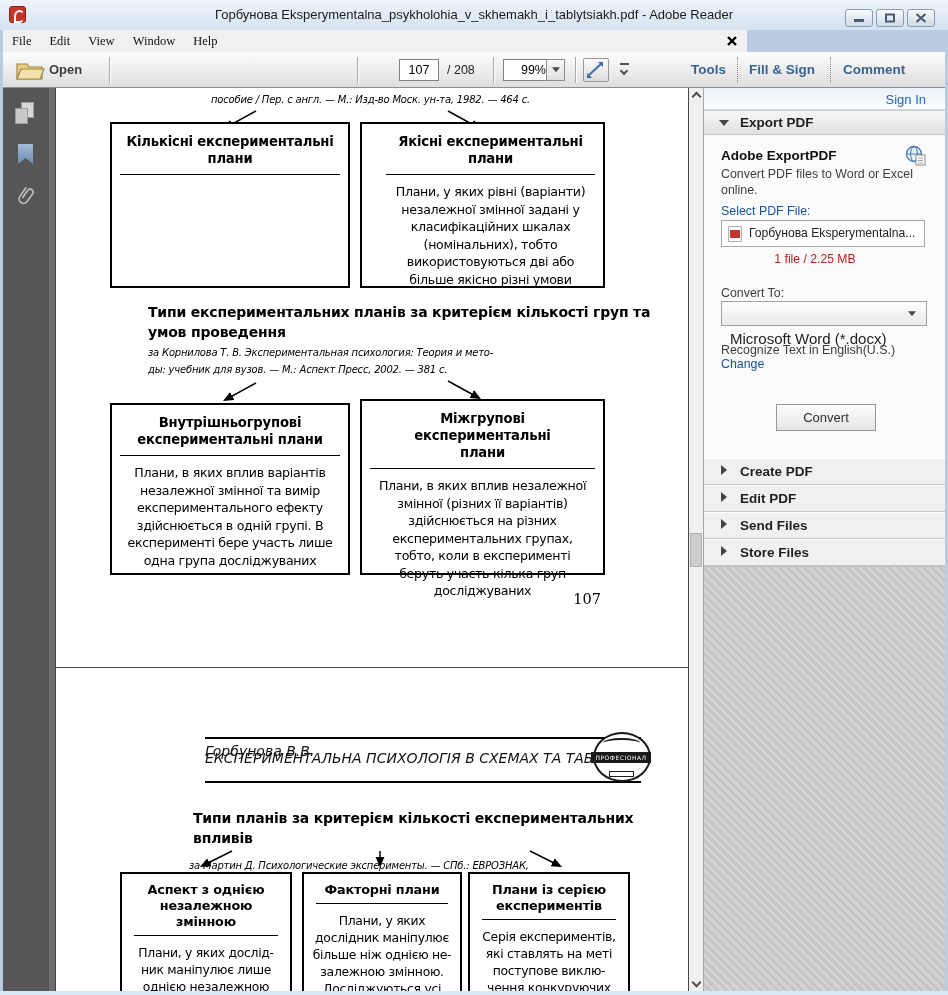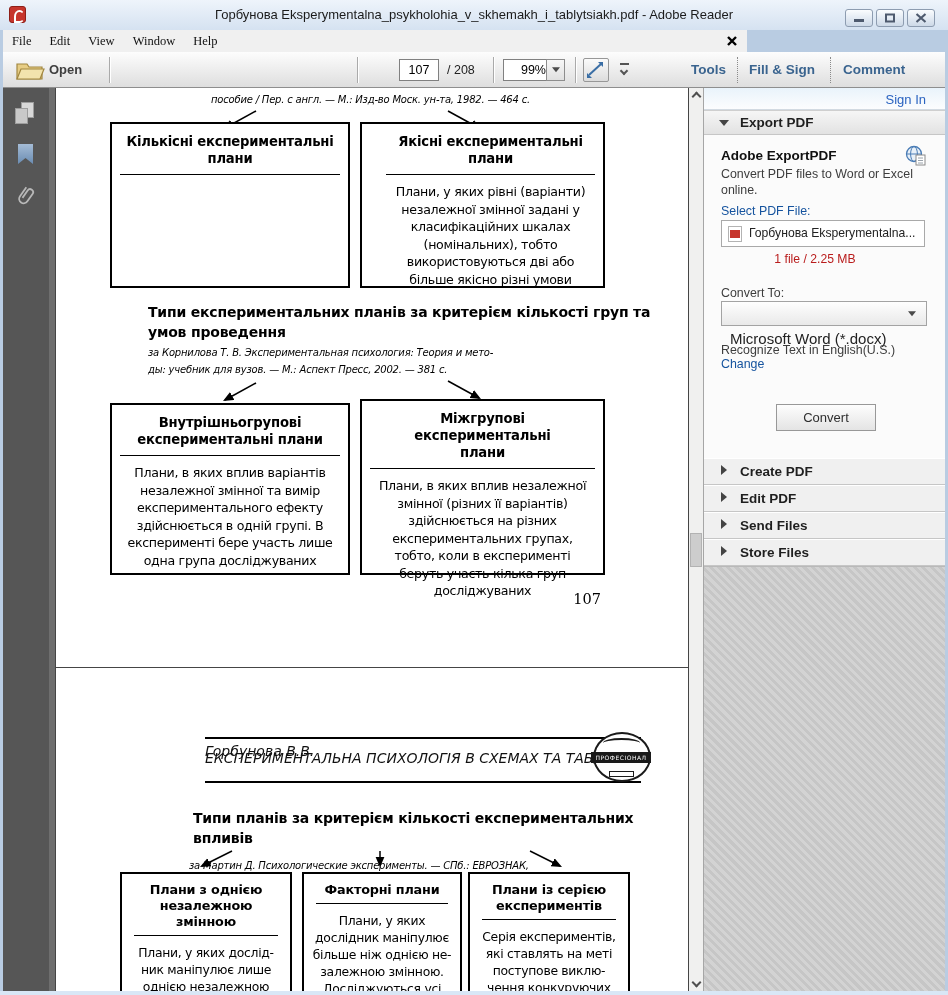--- a/index.html
+++ b/index.html
@@ -407,21 +407,21 @@
         <svg class="arr" style="left:468px; top:180px;" width="44" height="24">
           <defs>
               <marker id="a7" markerWidth="8" markerHeight="8" refX="5.5" refY="3" orient="auto">
                 <path d="M0,0 L7,3 L0,6 z"></path>
               </marker>
             </defs>
           <line x1="6" y1="3" x2="36" y2="18" stroke="#000" stroke-width="1.5" marker-end="url(#a7)"></line>
         </svg>
 
         <div class="pbox pbox2" style="left:64px; top:204px; width:172px; height:230px;">
-          <div class="bt pre">Плани з однією
+          <div class="bt pre">Аспект з однією
 незалежною
 змінною</div>
           <div class="bb pre">Плани, у яких дослід-
 ник маніпулює лише
 однією незалежною
 змінною, яка може</div>
         </div>
         <div class="pbox pbox2" style="left:246px; top:204px; width:160px; height:230px;">
           <div class="bt pre">Факторні плани</div>
           <div class="bb pre">Плани, у яких

